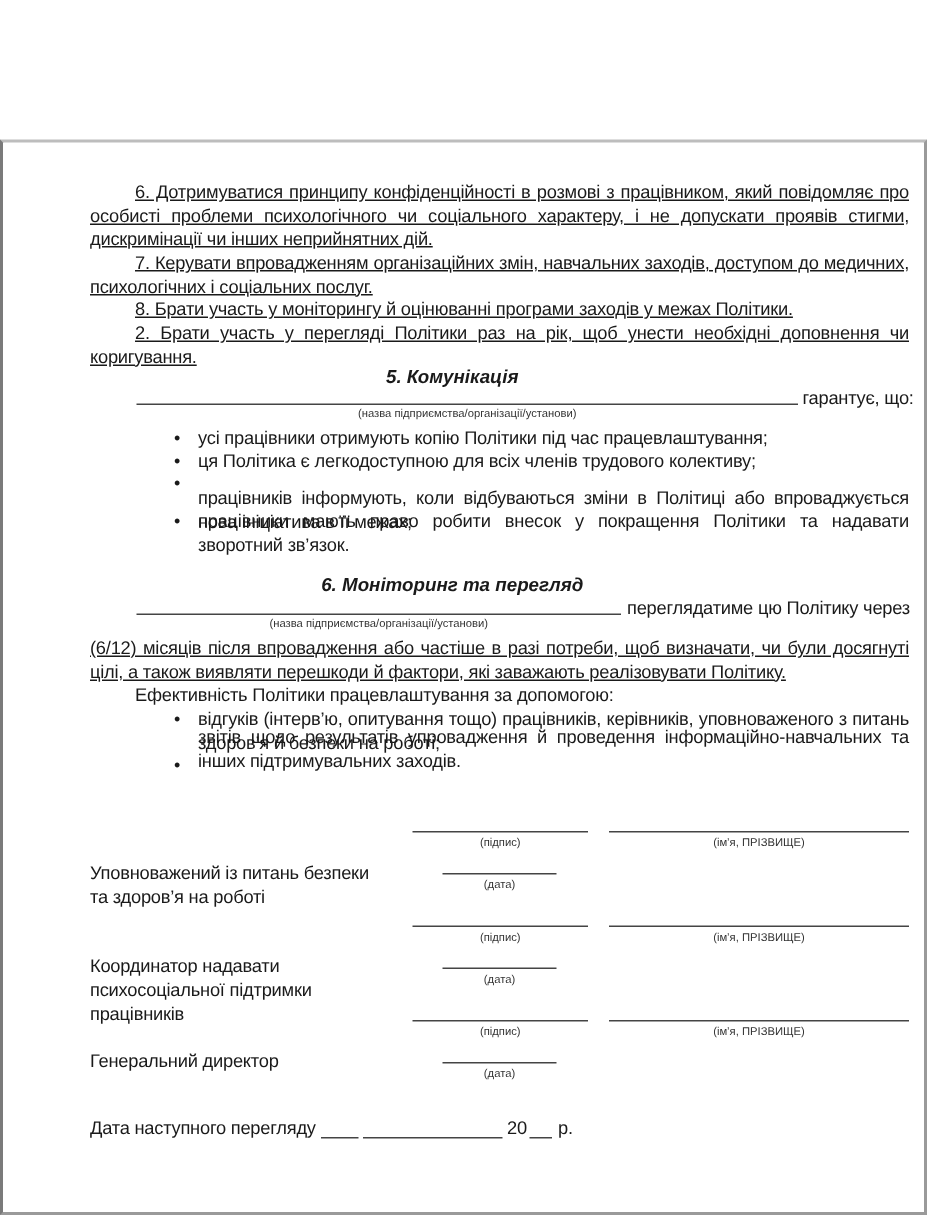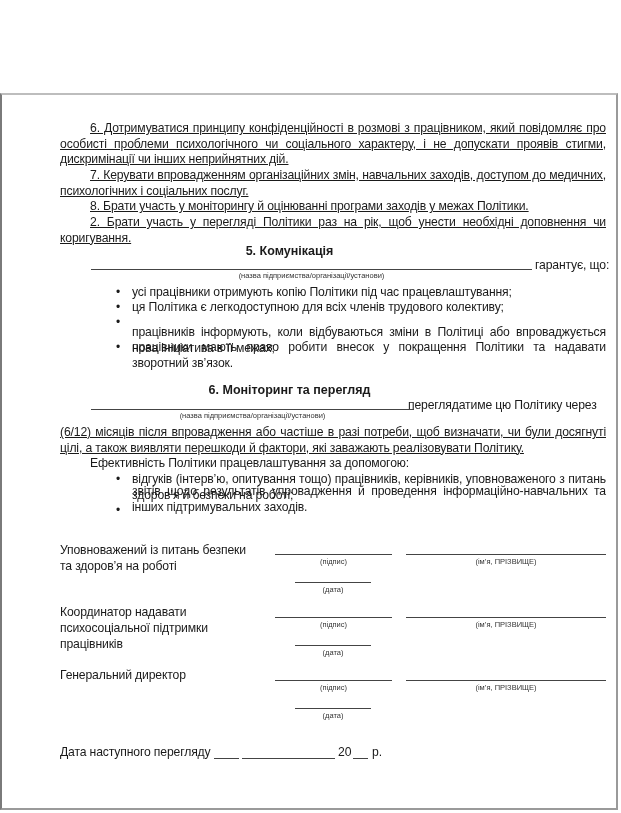--- a/index.html
+++ b/index.html
@@ -6,28 +6,28 @@
   body { width: 621px; height: 813px; position: relative; overflow: hidden;
          font-family: "Liberation Sans", "DejaVu Sans", sans-serif; color: #1a1a1a; }
   .frame { position: absolute; left: 0; top: 93px; width: 618px; height: 717px;
            border-top: 2px solid #bdbdbd; border-left: 2px solid #7a7a7a;
            border-right: 2px solid #9a9a9a; border-bottom: 2px solid #9a9a9a; box-sizing: border-box; }
   .abs { position: absolute; }
   .txt { font-size: 12.2px; line-height: 15.5px; letter-spacing: -0.15px; white-space: nowrap; }
   .just { position: absolute; left: 60px; width: 546px; font-size: 12.2px; line-height: 15.5px;
           letter-spacing: -0.15px; text-align: justify; text-decoration: underline; }
   .just.indent { text-indent: 30px; }
-  .head { position: absolute; left: 0; width: 549px; text-align: center; font-weight: bold;
-          font-size: 12.5px; line-height: 15px; padding-left: 30px; box-sizing: border-box; }
+  .head { position: absolute; left: 12px; width: 549px; text-align: center; font-weight: bold;
+          font-size: 12.5px; line-height: 15px; padding-left: 30px; box-sizing: border-box; font-style: italic; }
   .line { position: absolute; height: 0; border-top: 1px solid #444; }
   .cap { position: absolute; font-size: 7.5px; line-height: 9px; color: #333; text-align: center; white-space: nowrap; }
   .bullet { position: absolute; left: 116px; font-size: 12px; line-height: 15.5px; }
   .btext { position: absolute; left: 132px; width: 474px; font-size: 12.2px; line-height: 15.5px;
            letter-spacing: -0.15px; text-align: justify; }
-  .sig-label { position: absolute; left: 60px; font-size: 12.2px; line-height: 15.5px; letter-spacing: -0.15px; }
+  .sig-label { position: absolute; left: 60px; font-size: 12.2px; line-height: 15.5px; letter-spacing: -0.15px; margin-top: 32px; }
 </style>
 </head>
 <body>
 
 <div class="frame"></div>
 
 <div class="just indent" style="top:121px">6. Дотримуватися принципу конфіденційності в розмові з працівником, який повідомляє про особисті проблеми психологічного чи соціального характеру, і не допускати проявів стигми, дискримінації чи інших неприйнятних дій.</div>
 <div class="just indent" style="top:168px">7. Керувати впровадженням організаційних змін, навчальних заходів, доступом до медичних, психологічних і соціальних послуг.</div>
 <div class="just indent" style="top:199px">8. Брати участь у моніторингу й оцінюванні програми заходів у межах Політики.</div>
 <div class="just indent" style="top:215px">2. Брати участь у перегляді Політики раз на рік, щоб унести необхідні доповнення чи коригування.</div>
@@ -41,21 +41,21 @@
 <div class="btext" style="top:285px">усі працівники отримують копію Політики під час працевлаштування;</div>
 <div class="bullet" style="top:300px">•</div>
 <div class="btext" style="top:300px">ця Політика є легкодоступною для всіх членів трудового колективу;</div>
 <div class="bullet" style="top:315px">•</div>
 <div class="btext" style="top:325px">працівників інформують, коли відбуваються зміни в Політиці або впроваджується нова ініціатива в її межах;</div>
 <div class="bullet" style="top:340px">•</div>
 <div class="btext" style="top:340px">працівники мають право робити внесок у покращення Політики та надавати зворотний зв’язок.</div>
 
 <div class="head" style="top:383px">6. Моніторинг та перегляд</div>
 <div class="line" style="left:91px; width:323px; top:409px"></div>
-<div class="abs txt" style="left:408px; top:398px">переглядатиме цю Політику через</div>
+<div class="abs txt" style="left:418px; top:398px">переглядатиме цю Політику через</div>
 <div class="cap" style="left:91px; width:323px; top:411px">(назва підприємства/організації/установи)</div>
 
 <div class="just" style="top:425px">(6/12) місяців після впровадження або частіше в разі потреби, щоб визначати, чи були досягнуті цілі, а також виявляти перешкоди й фактори, які заважають реалізовувати Політику.</div>
 <div class="abs txt" style="left:90px; top:456px">Ефективність Політики працевлаштування за допомогою:</div>
 
 <div class="bullet" style="top:472px">•</div>
 <div class="btext" style="top:472px">відгуків (інтерв’ю, опитування тощо) працівників, керівників, уповноваженого з питань здоров’я й безпеки на роботі;</div>
 <div class="bullet" style="top:503px">•</div>
 <div class="btext" style="top:484px">звітів щодо результатів упровадження й проведення інформаційно-навчальних та інших підтримувальних заходів.</div>
 

